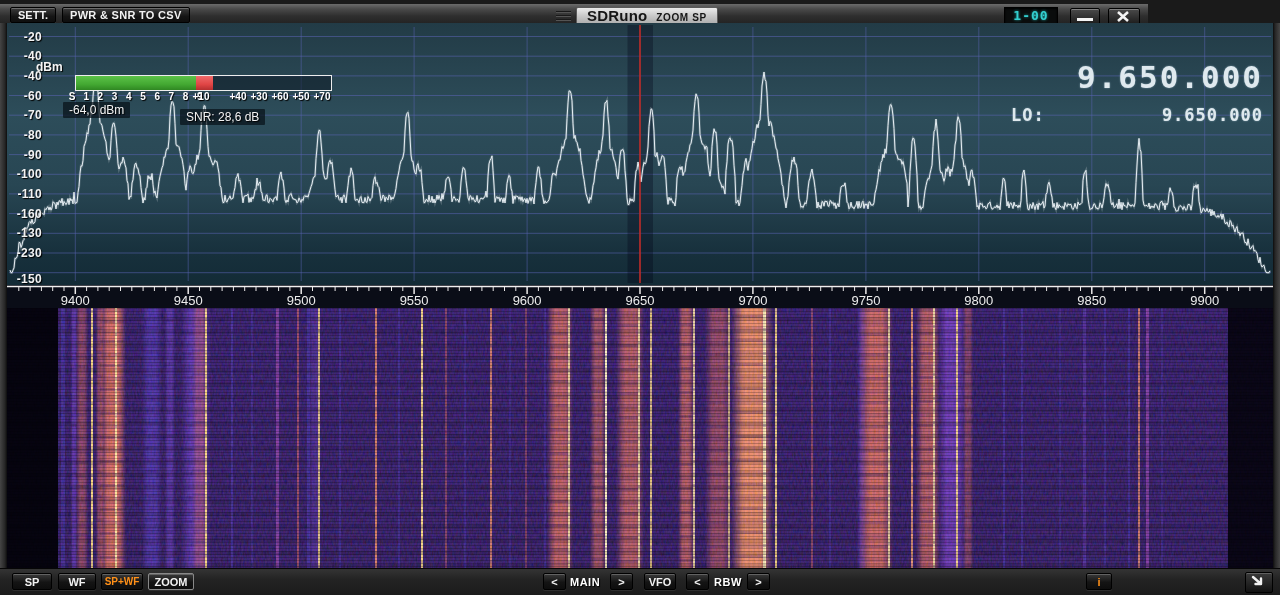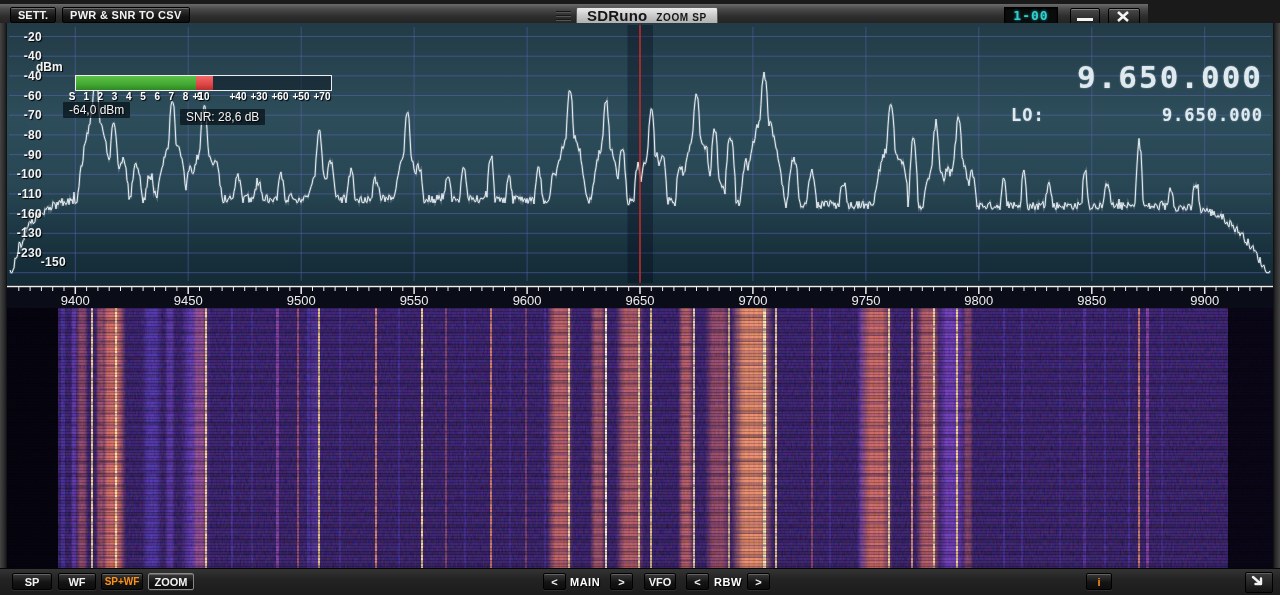--- a/index.html
+++ b/index.html
@@ -162,21 +162,21 @@
         <span class="dbm-lab" style="top: 52.86px;">-40</span>
         <span class="dbm-lab" style="top: 72.54px;">-60</span>
         <span class="dbm-lab" style="top: 92.22px;">-70</span>
         <span class="dbm-lab" style="top: 111.9px;">-80</span>
         <span class="dbm-lab" style="top: 131.58px;">-90</span>
         <span class="dbm-lab" style="top: 151.26px;">-100</span>
         <span class="dbm-lab" style="top: 170.94px;">-110</span>
         <span class="dbm-lab" style="top: 190.62px;">-160</span>
         <span class="dbm-lab" style="top: 210.3px;">-130</span>
         <span class="dbm-lab" style="top: 229.98px;">-230</span>
-        <span class="dbm-lab" style="top: 239px; margin-left: 24px;">-150</span>
+        <span class="dbm-lab" style="top: 256px;">-150</span>
       </div>
     <div id="smeter-bar">
       <div id="smeter-green" style="width: 120px; background: linear-gradient(rgb(92, 194, 72), rgb(67, 168, 50) 60%, rgb(47, 135, 34));"></div>
       <div id="smeter-red" style="width: 17px; background: linear-gradient(rgb(239, 106, 106), rgb(224, 69, 69) 60%, rgb(181, 47, 47));"></div>
     </div>
     <div id="smeter-scale">
         <span class="sm-lab" style="left: 72px;">S</span>
         <span class="sm-lab" style="left: 86.2px;">1</span>
         <span class="sm-lab" style="left: 100.4px;">2</span>
         <span class="sm-lab" style="left: 114.6px;">3</span>

